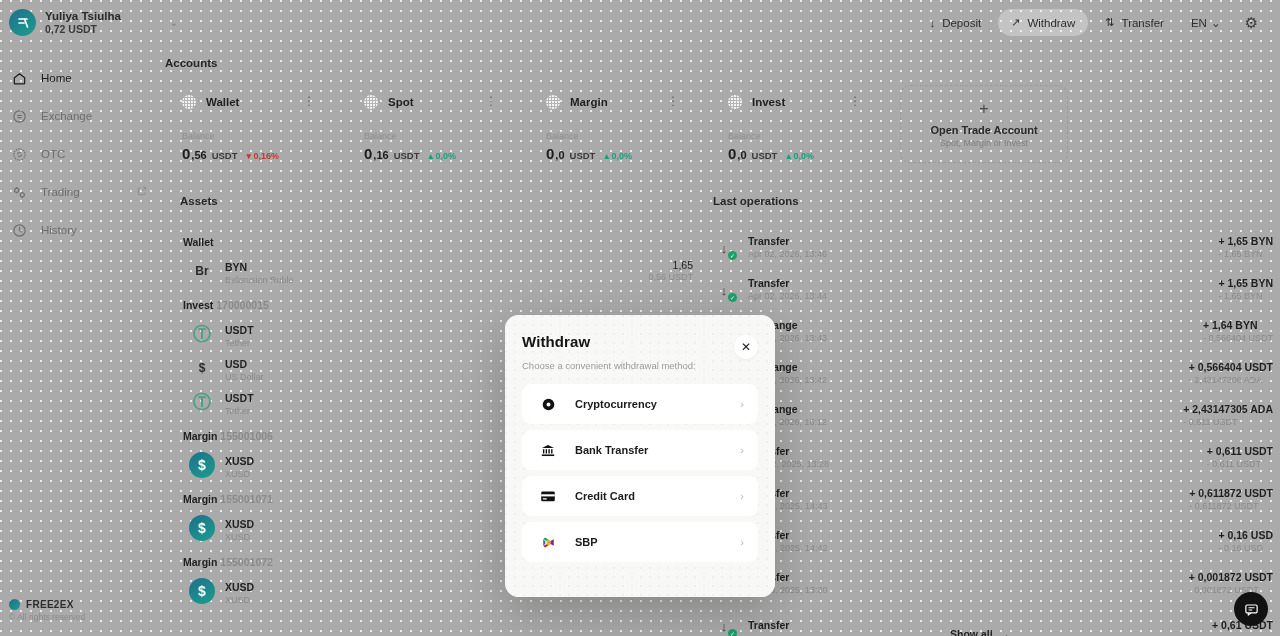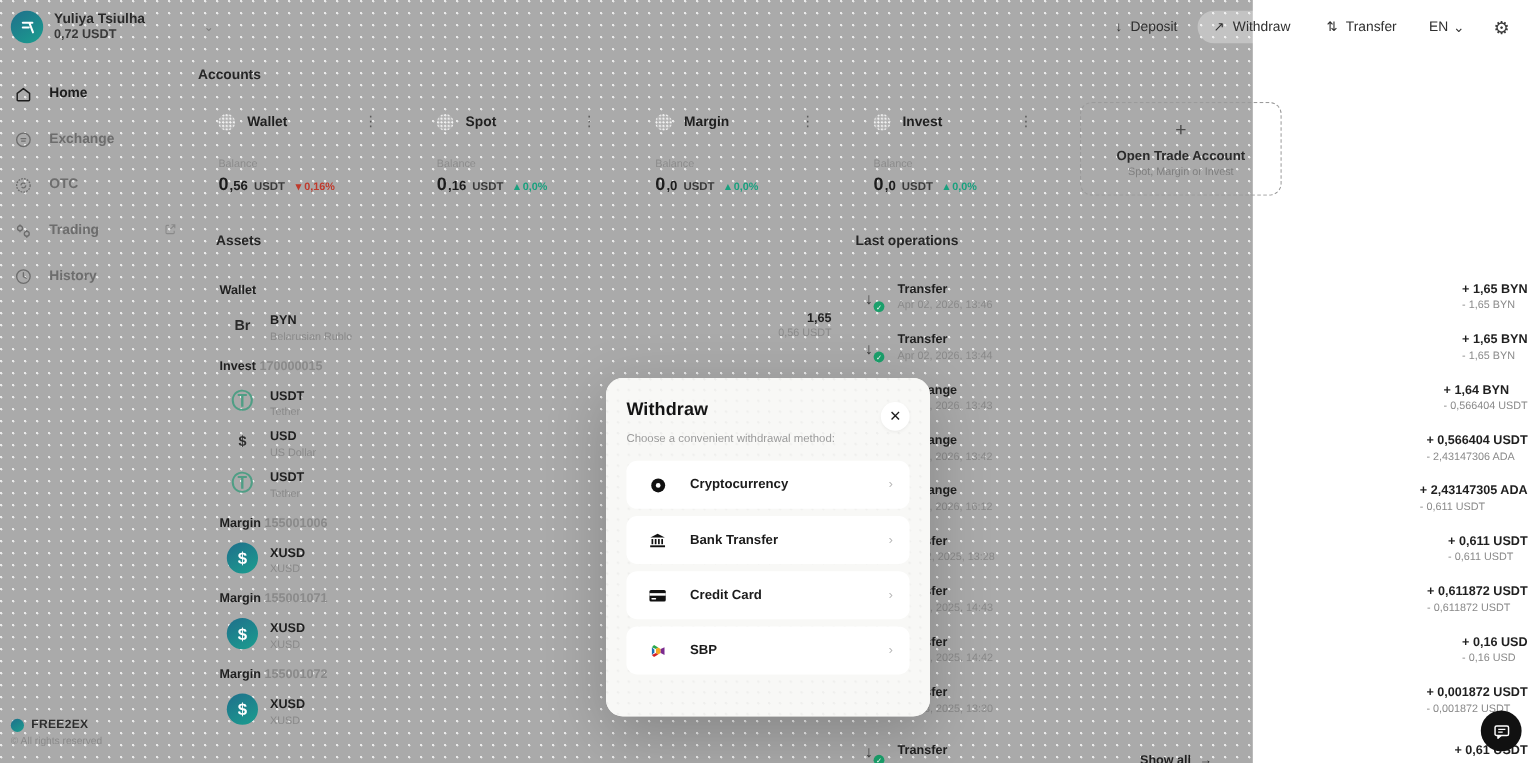--- a/index.html
+++ b/index.html
@@ -4,21 +4,21 @@
 <style>
   * { box-sizing: border-box; margin: 0; padding: 0; }
   html, body {
     width: 1280px; height: 636px;
     font-family: "Liberation Sans", sans-serif;
     overflow: hidden;
     background: #ffffff;
   }
   #app {
     position: relative;
-    width: 1044px; height: 636px;
+    width: 1280px; height: 636px;
     background: #ffffff;
   }
   
   #page {
     position: absolute; inset: 0;
     background:
       radial-gradient(circle at 1px 1px, rgba(255,255,255,.75) 1px, transparent 1.2px) 0 0/10px 10px,
       #aaaaaa;
     filter: none;
   }
@@ -60,21 +60,21 @@
     padding-top: 14px;
   }
   .nav-item {
     display:flex; align-items:center; gap:12px;
     height: 38px; padding-left: 10px; font-size: 11.5px;
   }
   .nav-item .nic {
     width:19px; height:19px; display:flex; align-items:center; justify-content:center;
     color:#6d6d6d;
   }
-  .nav-item .nlbl { color:#6d6d6d; font-weight: bold; }
+  .nav-item .nlbl { color:#6d6d6d; font-weight: normal; }
   .nav-item.active .nlbl { color:#1d1d1d; }
   .nav-item.active .nic { color:#1d1d1d; }
   .nav-ext { margin-left:auto; margin-right:18px; font-size:9px; color:#8a8a8a; }
 
   .footer-brand { position:absolute; left:9px; bottom:14px; }
   .fb-row { display:flex; align-items:center; gap:6px; }
   .fb-logo {
     width:11px;height:11px;border-radius:50%;
     background: linear-gradient(145deg,#1f6f8b,#1b9e8f);
   }
@@ -128,21 +128,21 @@
   .asset-ic.plain { background:transparent; }
   .asset-ic.tether { background:transparent; color:#4f9e85; font-size:18px;}
   .asset-ic.xusd {
     background: linear-gradient(150deg,#1f6f8b,#1b9e8f);
     color:#fff; font-size:14px;
   }
   .asset-txt { margin-left: 10px; line-height:1.2; }
   .asset-code { font-size: 10.5px; font-weight:bold; color:#1f1f1f; }
   .asset-nm { font-size: 9px; color:#8a8a8a; }
   .asset-vals { margin-left:auto; text-align:right; line-height:1.25; }
-  .asset-amt { font-size:10.5px; font-weight:bold; color:#1f1f1f; }
+  .asset-amt { font-size:10.5px; font-weight:normal; color:#1f1f1f; }
   .asset-sub { font-size:9px; color:#8a8a8a; }
 
   
   .ops-head { position:absolute; left:548px; top:150px; }
   .ops-list { position:absolute; left:548px; top:182px; width: 560px; }
   .op-row { display:flex; align-items:center; height: 42px; }
   .op-ic { position:relative; width:22px; height:22px; display:flex; align-items:center; justify-content:center; color:#3a3a3a; font-size:13px;}
   .op-badge {
     position:absolute; right:-2px; bottom:-1px;
     width:9px;height:9px;border-radius:50%;

